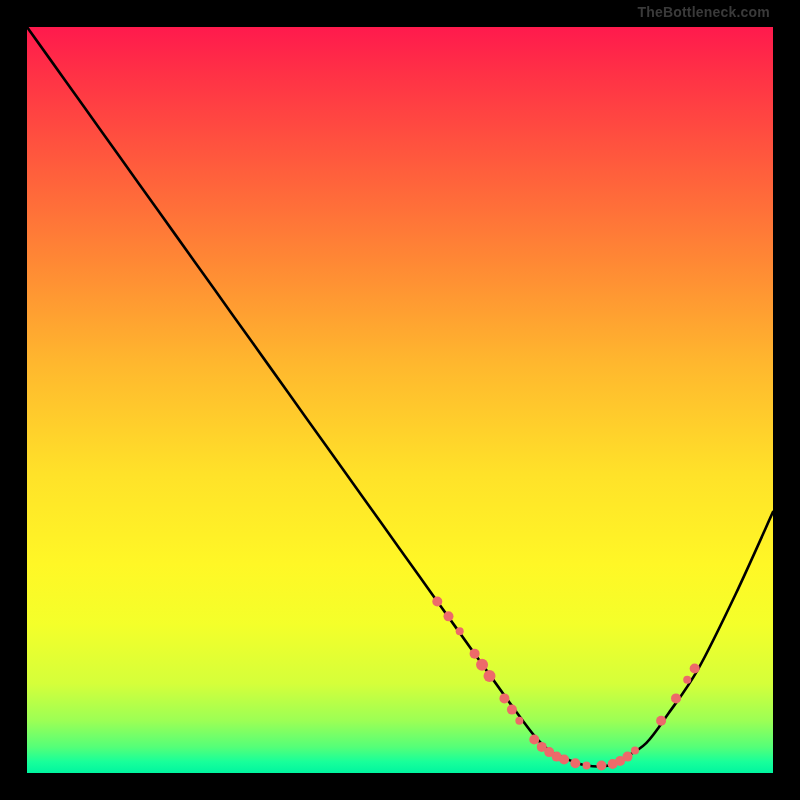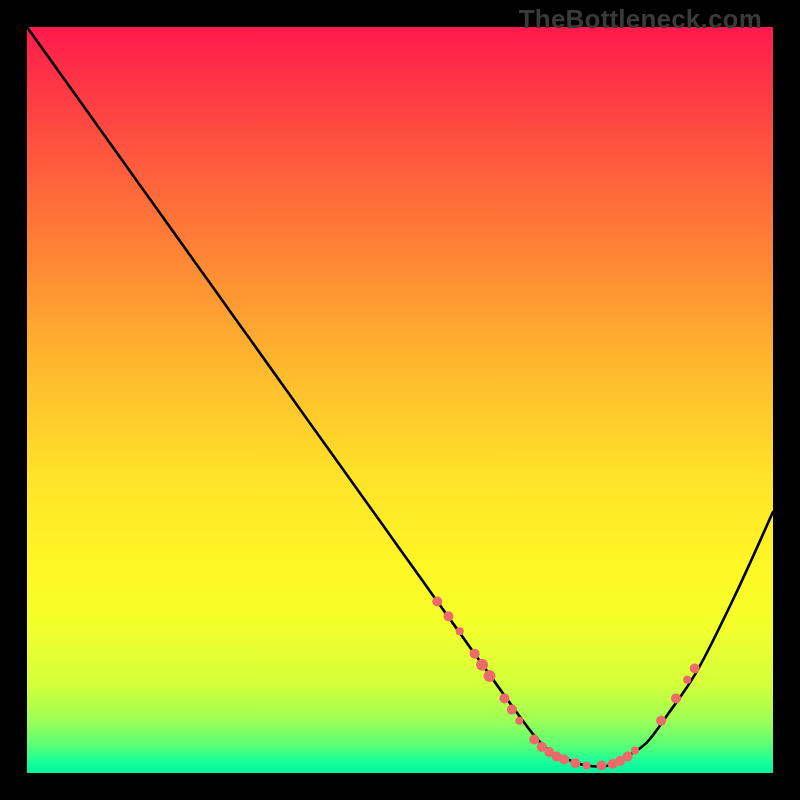--- a/index.html
+++ b/index.html
@@ -35,23 +35,23 @@
       #d5ff3a 88%,
       #9cff55 93%,
       #55ff78 96.5%,
       #18ff9a 98.5%,
       #00f5a0 100%
     );
   }
   .watermark {
     position: absolute;
     top: 4px;
-    right: 38px;
+    right: 30px;
     color: #3a3a3a;
-    font-size: 26px;
+    font-size: 14px;
     font-weight: 600;
     letter-spacing: 0.2px;
     pointer-events: none;
     user-select: none;
   }
   svg.curve {
     position: absolute;
     left: 0;
     top: 0;
     width: 746px;

